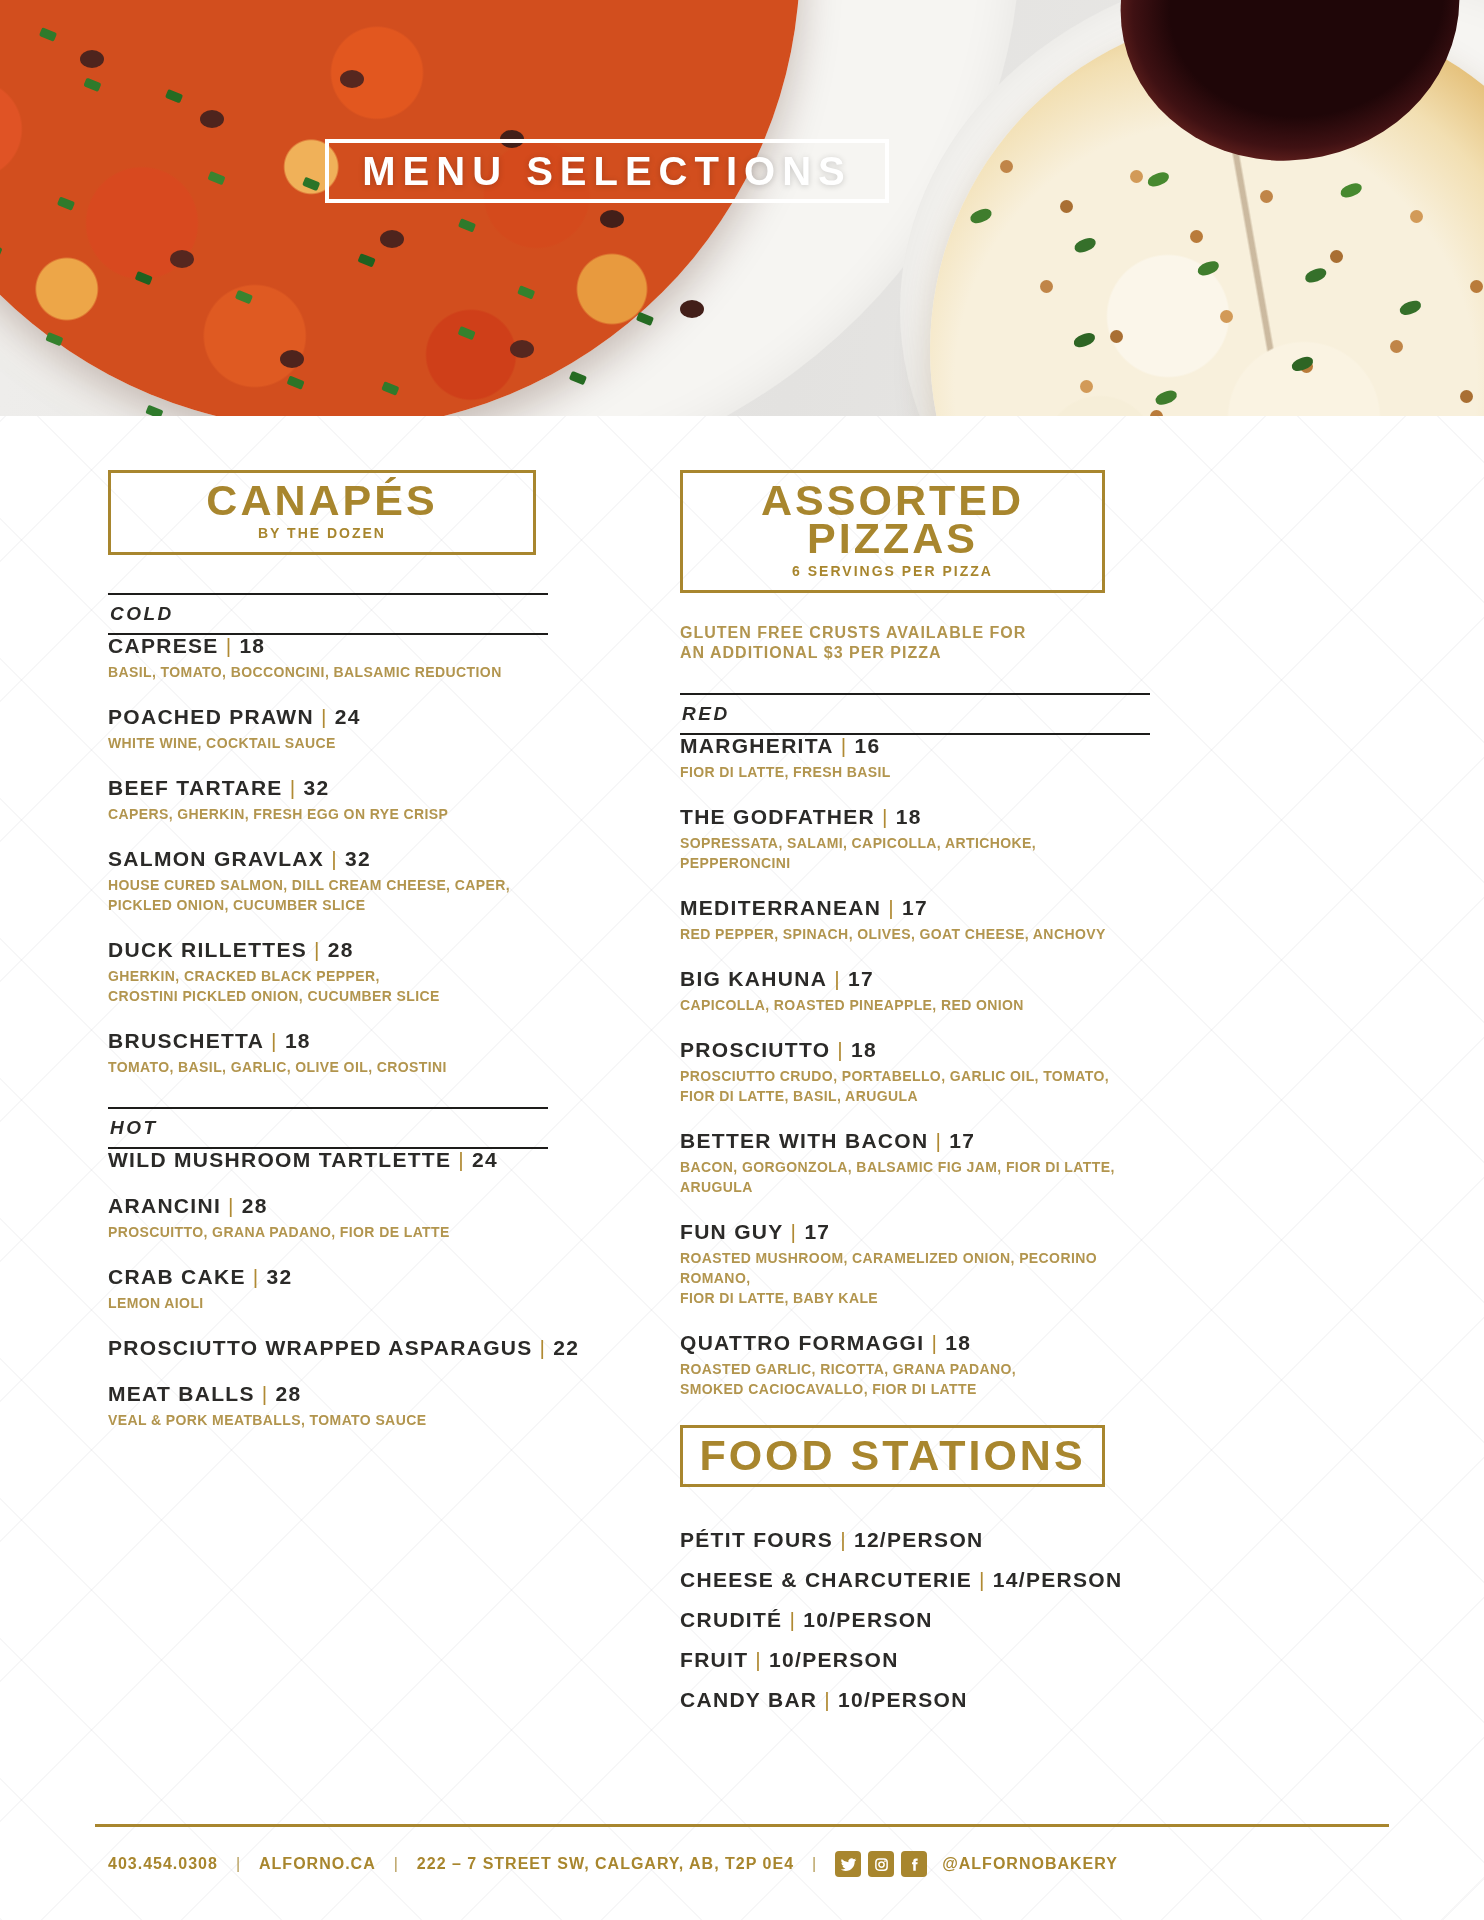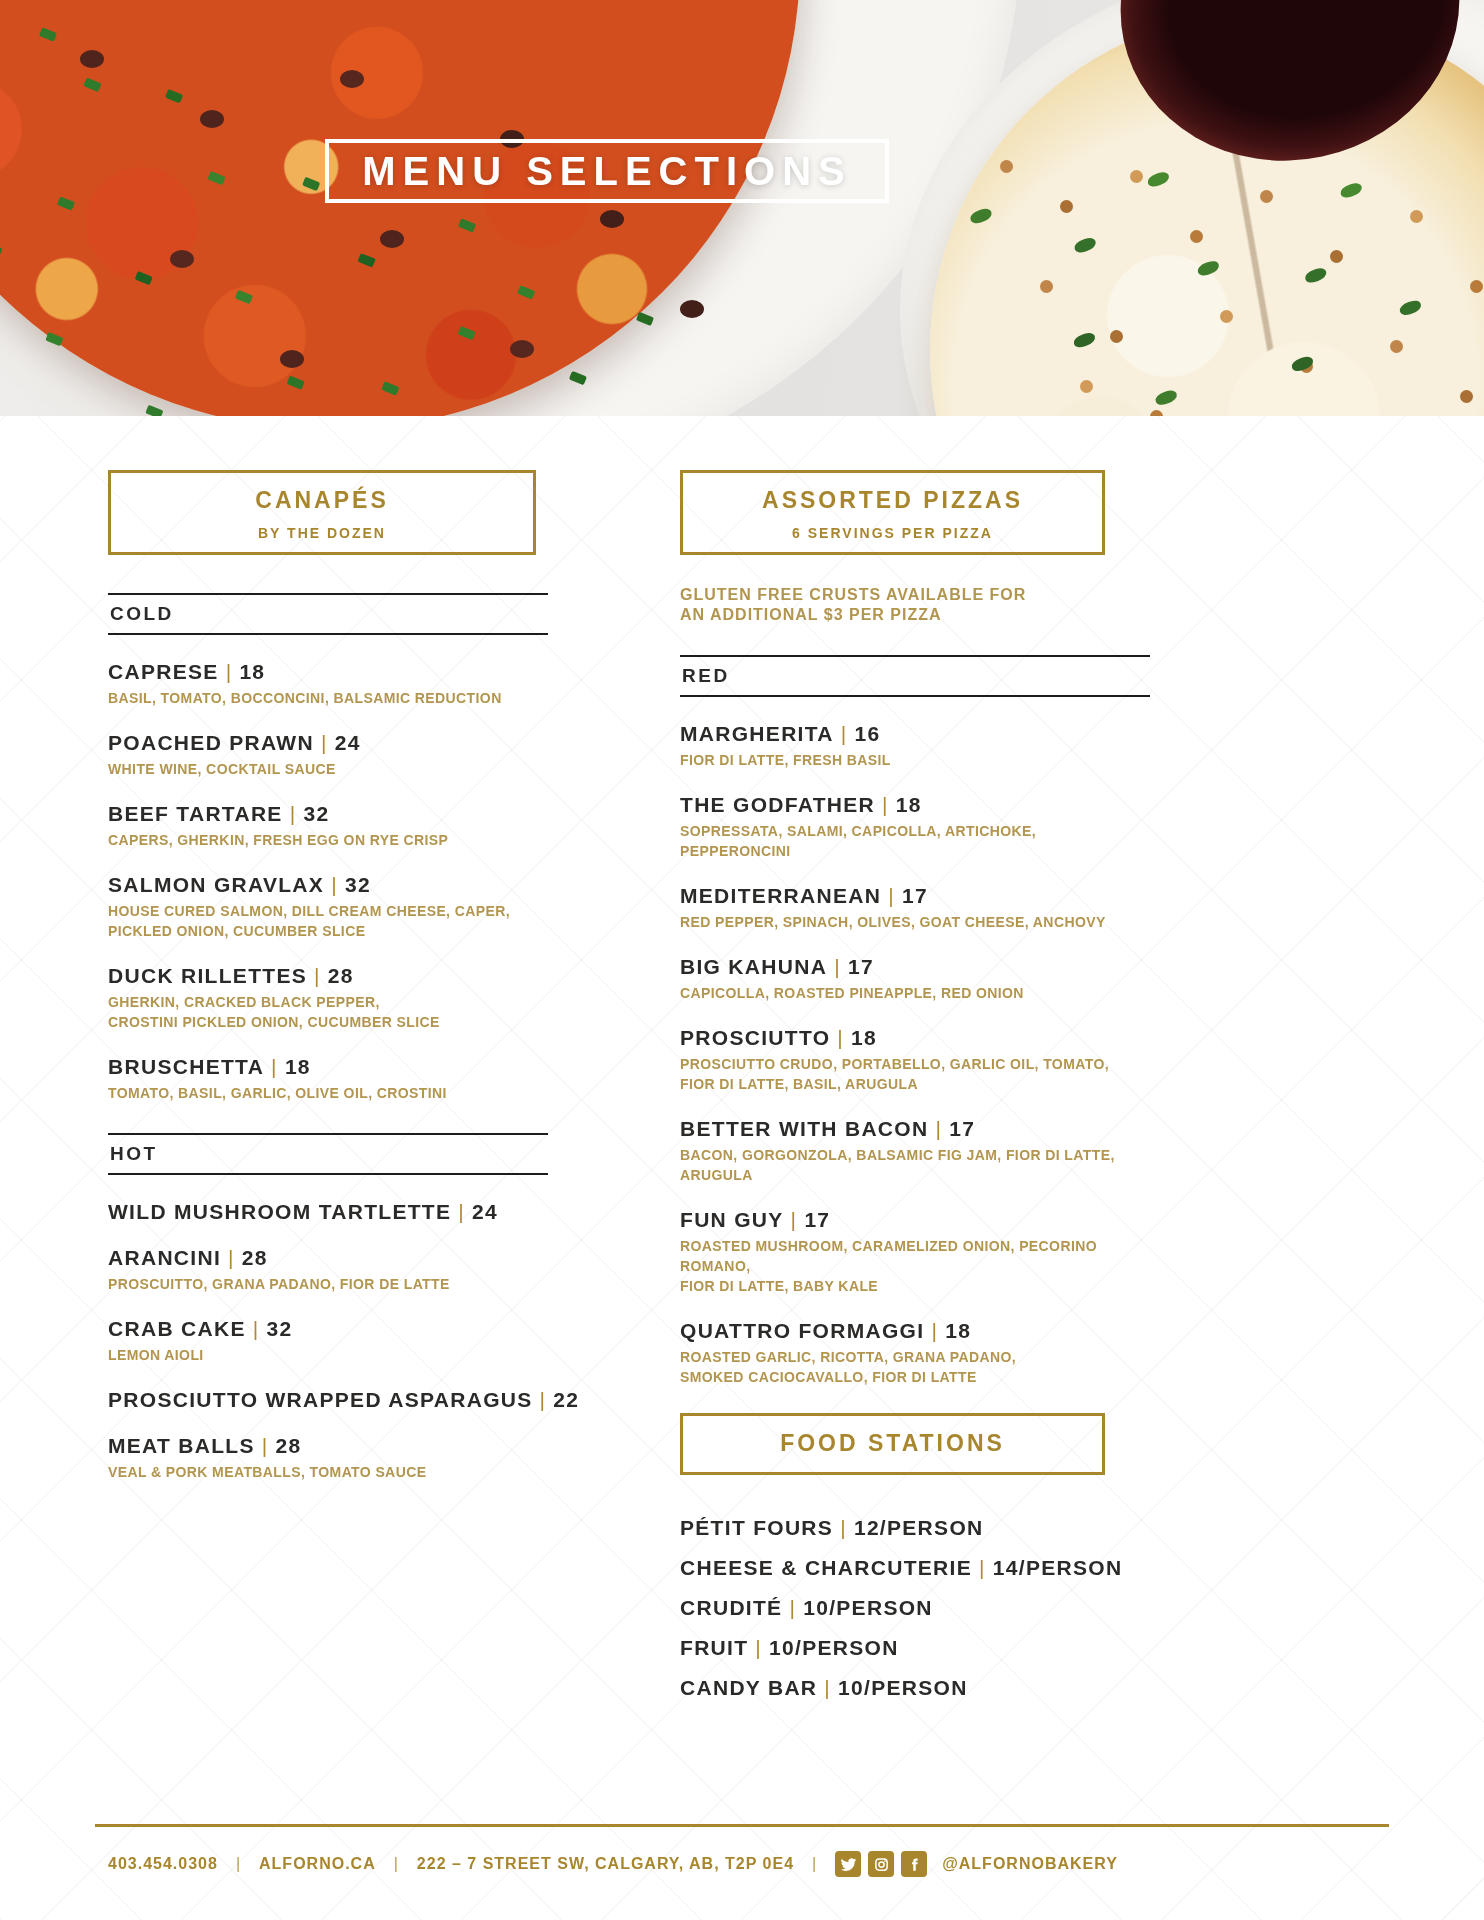--- a/index.html
+++ b/index.html
@@ -96,31 +96,31 @@
   .content{display:flex;padding-left:108px;}
   .col-left{width:440px;}
   .col-right{width:470px;margin-left:132px;}
 
   .gold-box{
     border:3px solid #a8862e;text-align:center;
     padding:8px 0 10px;margin-top:54px;
   }
   .col-left .gold-box{width:422px;}
   .col-right .gold-box{width:419px;}
-  .gold-box .gb-title{font-size:23px;line-height:38px;font-weight:bold;color:#a8862e;letter-spacing:3px;}
+  .gold-box .gb-title{font-size:43px;line-height:38px;font-weight:bold;color:#a8862e;letter-spacing:3px;}
   .gold-box .gb-sub{font-size:14px;line-height:17px;font-weight:bold;color:#a8862e;letter-spacing:2px;margin-top:6px;}
 
   .note{
     margin-top:30px;font-size:16px;line-height:20px;font-weight:bold;
     color:#b2954e;letter-spacing:1px;white-space:pre-line;
   }
 
   .section-head{
     border-top:2px solid #1d1c1a;border-bottom:2px solid #1d1c1a;
-    padding:8px 2px;margin-top:30px;margin-bottom:26px;
+    padding:8px 2px;margin-top:30px;font-style:italic;
   }
   #left-sections > .section-head:first-child{margin-top:38px;}
   .section-head span{font-size:19px;font-weight:bold;color:#2b2a28;letter-spacing:2.5px;}
 
   .item{margin-bottom:24px;}
   .item-line{font-size:21px;line-height:22px;font-weight:bold;color:#2b2a28;letter-spacing:1.3px;white-space:nowrap;}
   .item-line .sep{color:#b08a33;font-weight:normal;margin:0 7px;}
   .item-desc{
     margin-top:5px;font-size:14px;line-height:20px;color:#b2954e;
     letter-spacing:.4px;font-weight:bold;white-space:pre-line;

